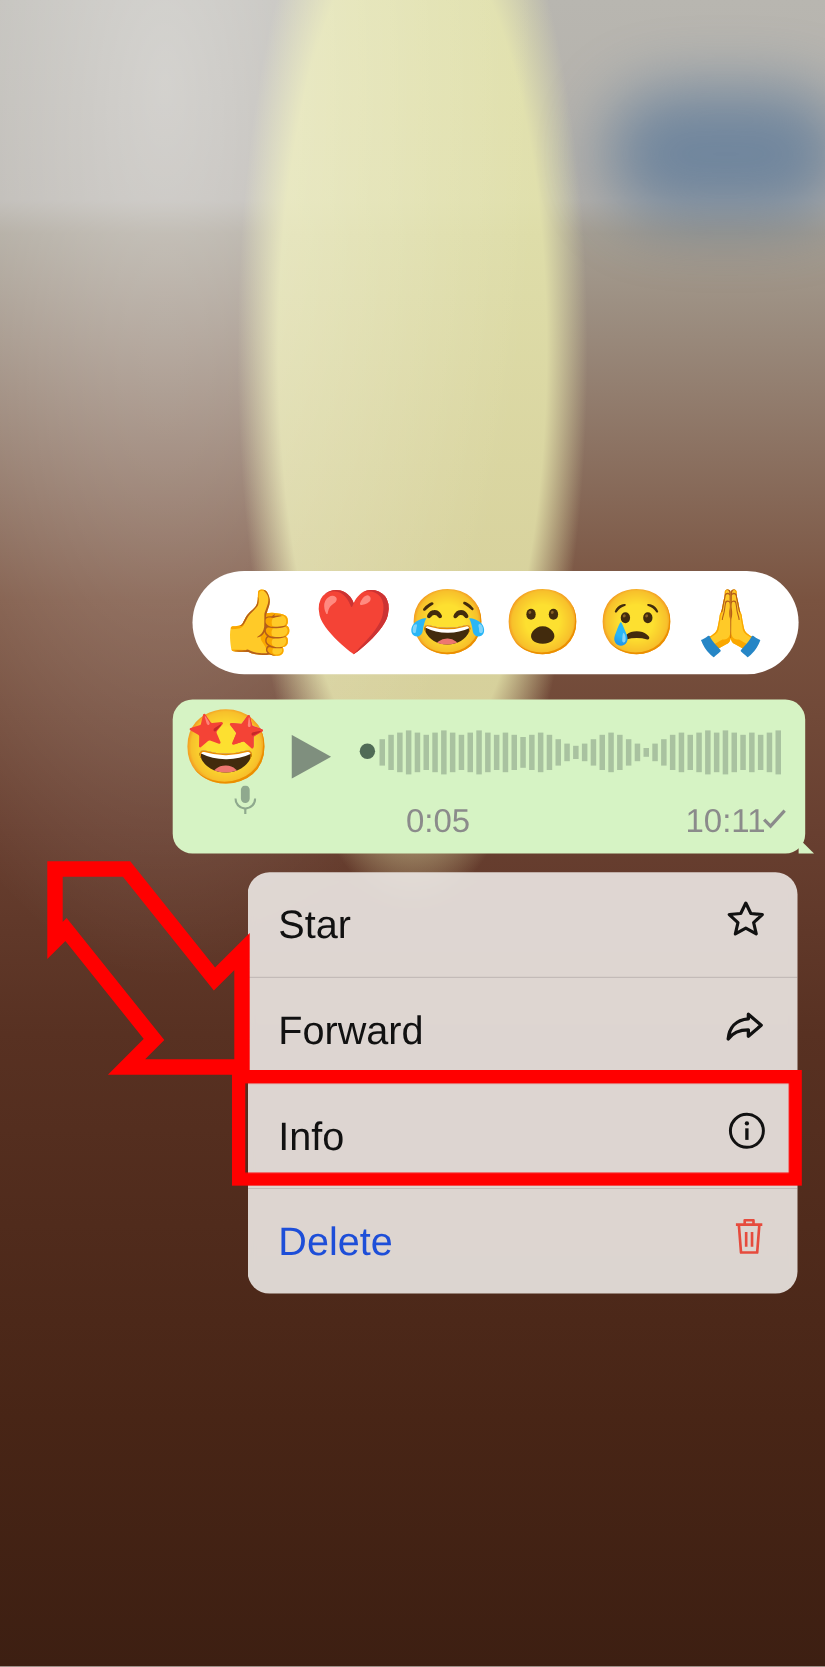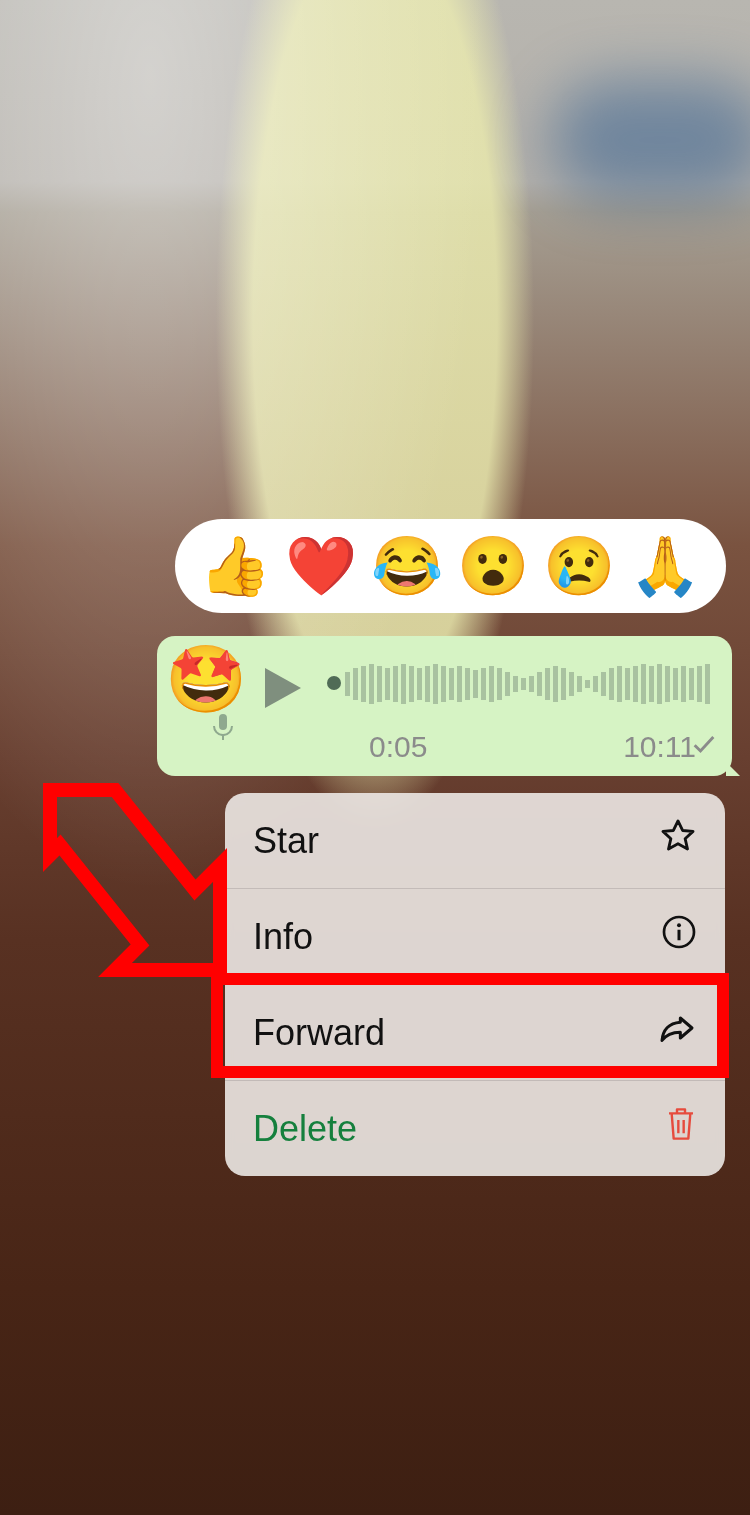--- a/index.html
+++ b/index.html
@@ -36,21 +36,21 @@
   .tick{position:absolute;right:14px;top:94px;}
   
   .menu{
     position:absolute;left:225px;top:793px;width:500px;
     background:rgba(236,232,228,.90);border-radius:20px;overflow:hidden;
     backdrop-filter:blur(4px);
   }
   .mi{display:flex;align-items:center;justify-content:space-between;height:95px;
     padding:0 28px;font-size:36px;color:#111;border-bottom:1px solid rgba(0,0,0,.12);cursor:pointer;}
   .mi:last-child{border-bottom:none;}
-  .mi.del{color:#15803d;}
+  .mi.del{color:#1d4ed8;}
   .mi .ic{flex:0 0 auto;}
   
   .hl{position:absolute;left:211px;top:973px;width:518px;height:105px;
     border:12px solid #ff0000;box-sizing:border-box;pointer-events:none;}
   .arrow{position:absolute;left:20px;top:770px;pointer-events:none;}
 </style>
 </head>
 <body>
 
 <div class="blur-blob b1"></div>
@@ -140,34 +140,34 @@
 <div class="menu">
   <div class="mi">
     <span>Star</span>
     <span class="ic">
       <svg width="38" height="38" viewBox="0 0 24 24">
           <path fill="none" stroke="#111" stroke-width="1.8" stroke-linejoin="round" d="M12 2.5l2.9 6 6.6.6-5 4.6 1.5 6.5L12 16.9l-6 3.3 1.5-6.5-5-4.6 6.6-.6z"></path>
         </svg>
     </span>
   </div>
   <div class="mi">
+    <span>Forward</span>
+    <span class="ic">
+      <svg width="40" height="34" viewBox="0 0 24 20">
+          <path fill="none" stroke="#111" stroke-width="1.8" stroke-linejoin="round" d="M14 4l7 6-7 6v-3.5c-5 0-8.5 1.5-11 5 .5-6 4-10.5 11-11V4z"></path>
+        </svg>
+    </span>
+  </div>
+  <div class="mi">
     <span>Info</span>
     <span class="ic">
       <svg width="36" height="36" viewBox="0 0 24 24">
           <circle cx="12" cy="12" r="10" fill="none" stroke="#111" stroke-width="1.8"></circle>
           <circle cx="12" cy="7.5" r="1.3" fill="#111"></circle>
           <rect x="11" y="10.5" width="2" height="7" fill="#111"></rect>
-        </svg>
-    </span>
-  </div>
-  <div class="mi">
-    <span>Forward</span>
-    <span class="ic">
-      <svg width="40" height="34" viewBox="0 0 24 20">
-          <path fill="none" stroke="#111" stroke-width="1.8" stroke-linejoin="round" d="M14 4l7 6-7 6v-3.5c-5 0-8.5 1.5-11 5 .5-6 4-10.5 11-11V4z"></path>
         </svg>
     </span>
   </div>
   <div class="mi del">
     <span>Delete</span>
     <span class="ic">
       <svg width="32" height="38" viewBox="0 0 24 28">
           <path fill="none" stroke="#e64b3d" stroke-width="1.8" stroke-linejoin="round" d="M3 6h18M9 6V3h6v3M5 6l1.5 19h11L19 6M10 11v10M14 11v10"></path>
         </svg>
     </span>

